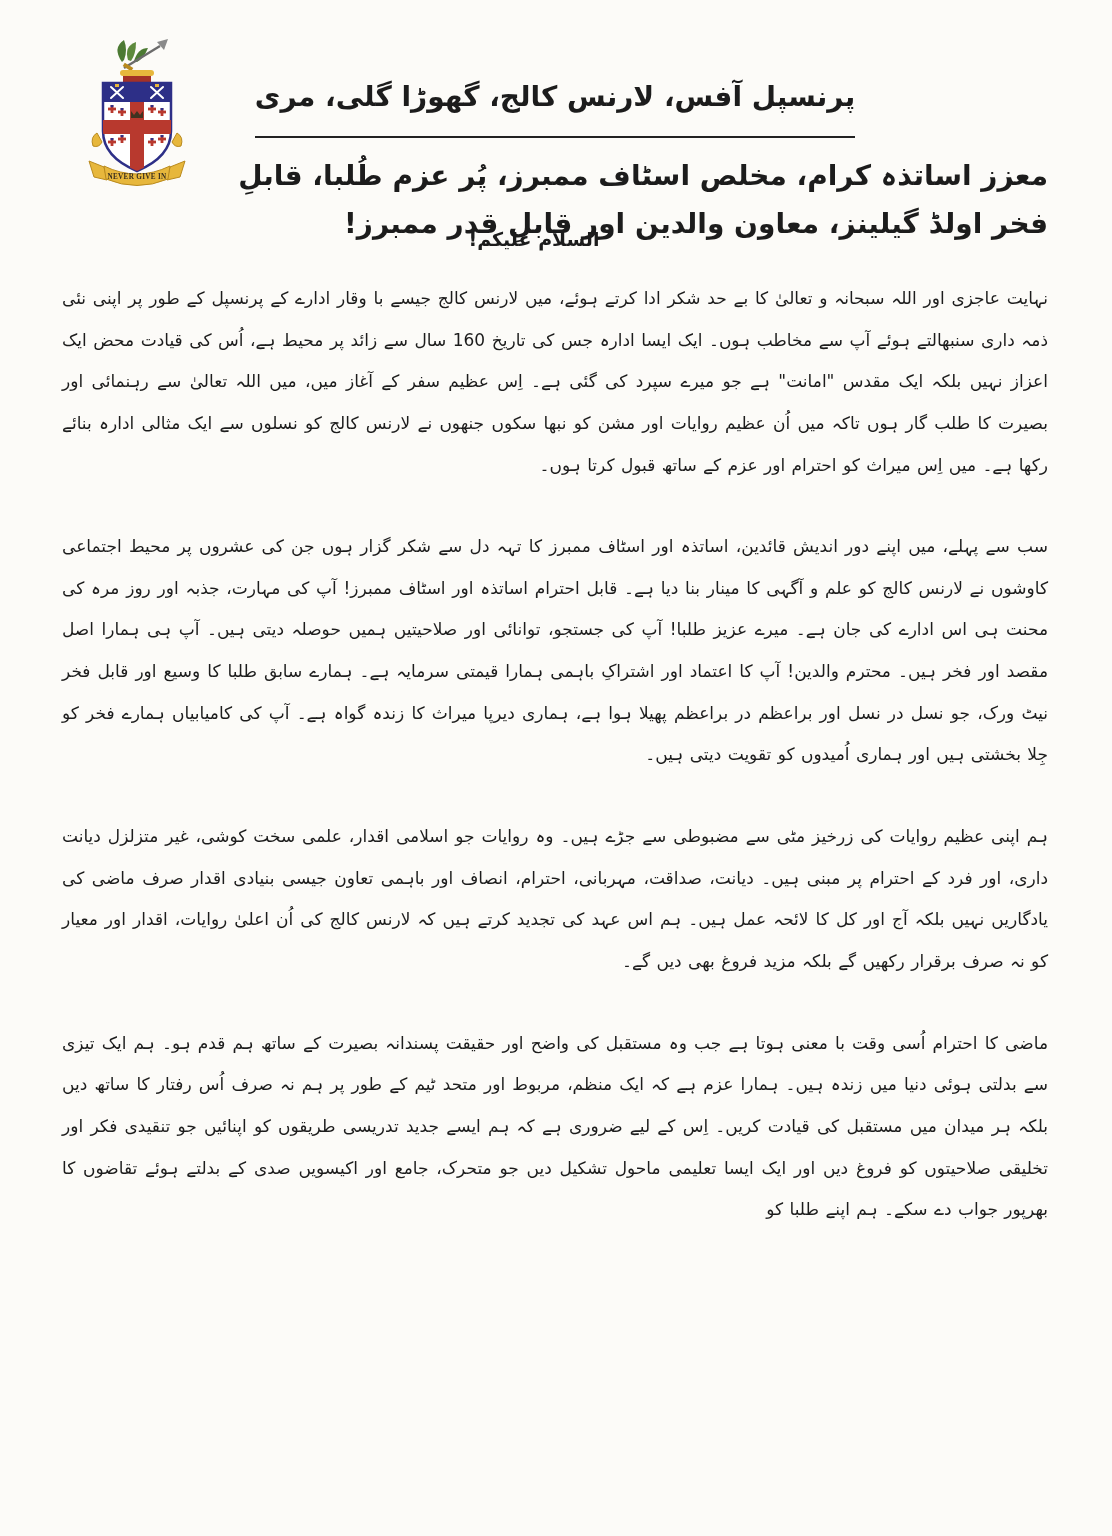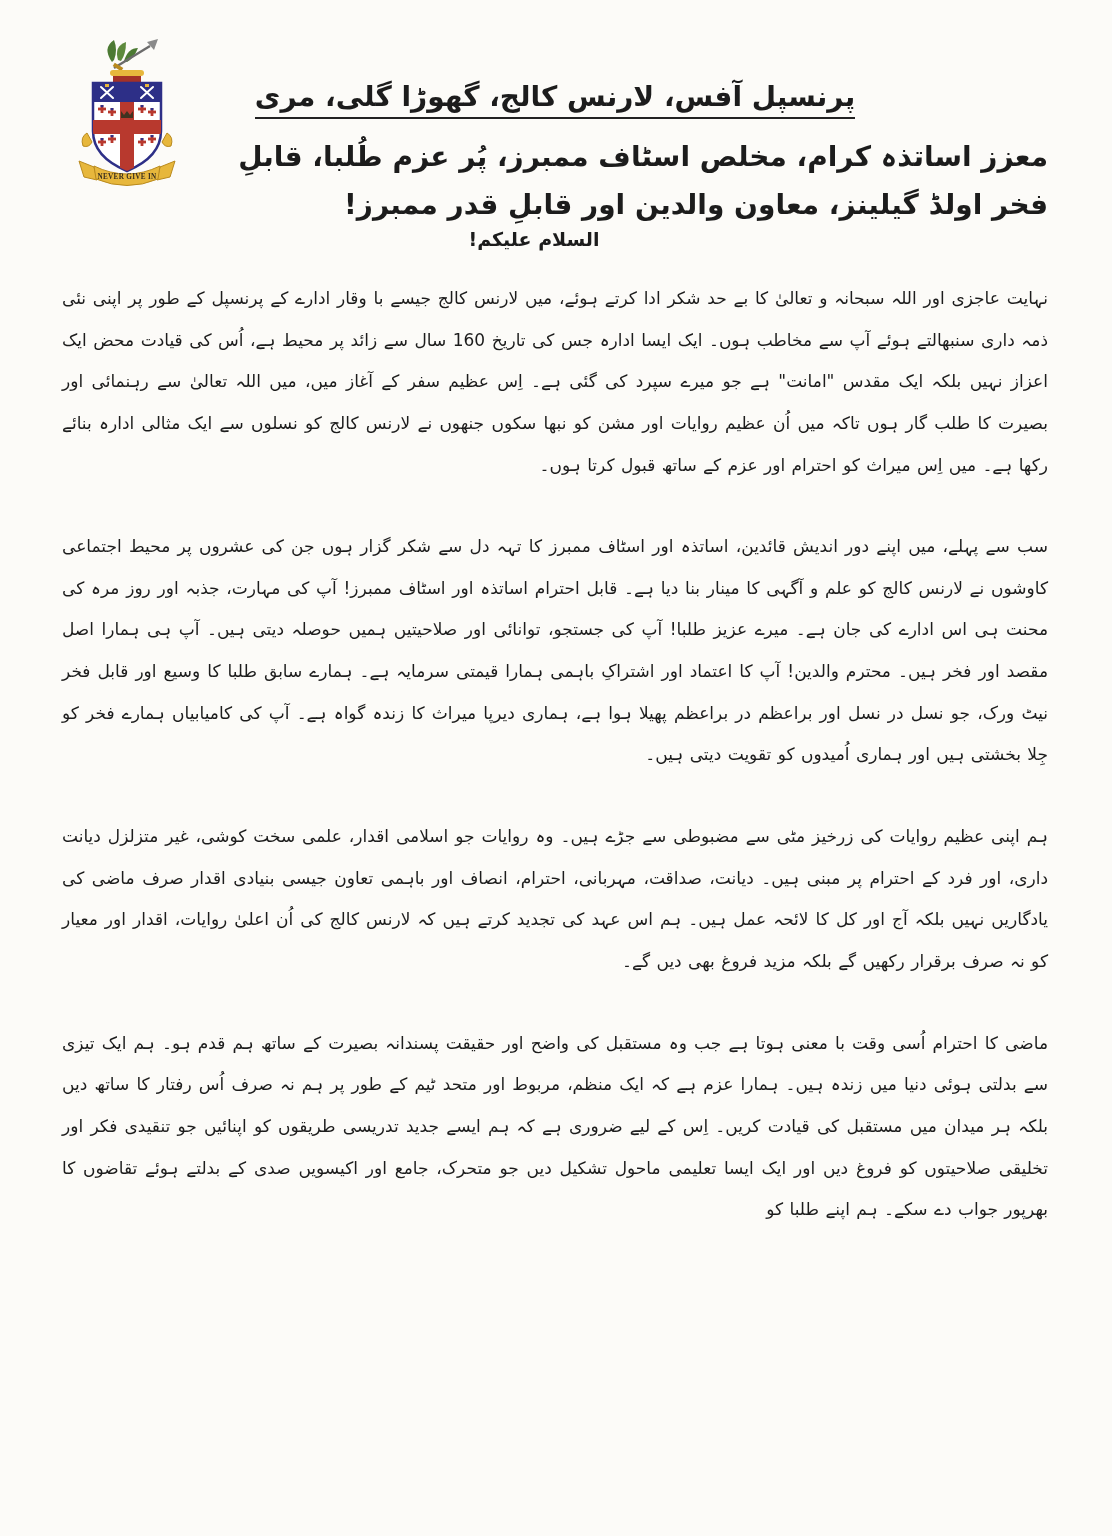--- a/index.html
+++ b/index.html
@@ -10,31 +10,31 @@
     margin:0 auto;
     background:#fcfbf8;
     color:#1c1c1c;
     font-family:"DejaVu Sans", sans-serif;
     padding:38px 64px 20px 62px;
     direction:rtl;
     overflow:hidden;
   }
   .letter-header { position:relative; height:150px; }
   .crest {
-    position:absolute; left:12px; top:0;
+    position:absolute; left:22px; top:0;
     width:106px; height:152px;
   }
   .title { 
     text-align:center; padding-top:42px; 
     font-size:28px; font-weight:bold; letter-spacing:0.5px;
   }
   .title span {
     display:inline-block;
     border-bottom:2.5px solid #222;
-    padding-bottom:4px;
+    padding-bottom:23px;
   }
   .salutation {
     margin-top:14px;
     margin-left:150px;
     text-align:right;
     font-size:28px; font-weight:600;
     line-height:1.7;
   }
   .greeting {
     margin-top:40px;

